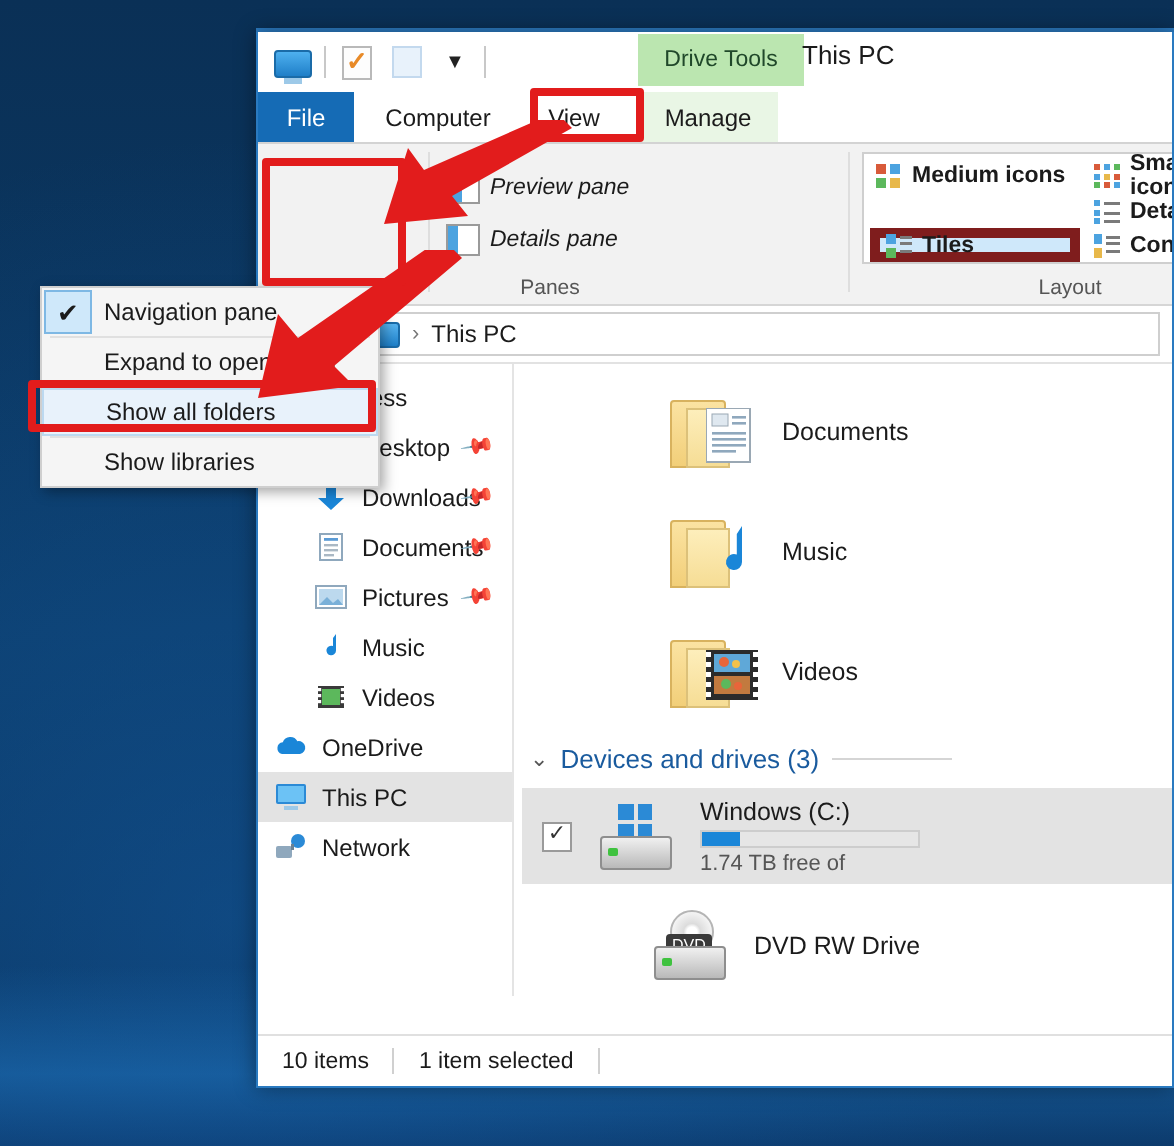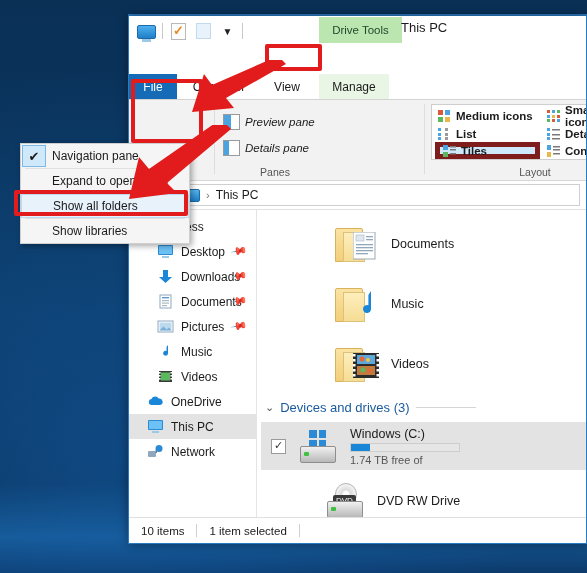--- a/index.html
+++ b/index.html
@@ -34,21 +34,21 @@
   .ic-doc:after{content:"✓";position:absolute;left:1px;top:-1px;font-size:13px;color:#e88a28;font-weight:bold;}
   .ic-folder2{background:#e8f2fb;border:1px solid #c3d9ee;height:14px;width:13px;margin:2px;}
   .ic-caret{font-size:10px;color:#222;line-height:17px;text-align:center;}
 
   
   .ctx-head{position:absolute;left:190px;top:1px;width:83px;height:26px;background:#bbe6b0;
     display:flex;align-items:center;justify-content:center;font-size:11.5px;color:#20482a;}
   .win-title{position:absolute;left:272px;top:4px;font-size:13px;color:#1b1b1b;}
 
   
-  .tabs{height:25px;background:#fff;position:relative;border-bottom:1px solid #d3d3d3;margin-top:28px;}
+  .tabs{height:25px;background:#fff;position:relative;border-bottom:1px solid #d3d3d3;}
   .tab{position:absolute;top:0;height:25px;display:flex;align-items:center;justify-content:center;font-size:12px;color:#1b1b1b;box-sizing:border-box;}
   .tab-file{left:0;width:48px;background:#156bb5;color:#fff;}
   .tab-computer{left:54px;width:72px;}
   .tab-view{left:130px;width:56px;}
   .tab-manage{left:190px;width:70px;background:#e9f6e5;}
   .tabs:after{content:"";position:absolute;left:130px;top:0;width:56px;height:25px;background:#fff;z-index:-1;}
 
   
   .ribbon{position:relative;height:80px;background:#f2f2f2;border-bottom:1px solid #d6d6d6;}
   .rb-group{position:absolute;top:0;height:80px;box-sizing:border-box;}
@@ -78,21 +78,21 @@
   .addrbar{height:28px;background:#fff;display:flex;align-items:center;border-bottom:1px solid #e2e2e2;}
   .nav-btn{width:24px;text-align:center;font-size:14px;color:#8d8d8d;}
   .nav-btn.up{color:#3b3b3b;font-size:15px;}
   .addr-field{flex:1;height:22px;margin-right:6px;border:1px solid #cfcfcf;background:#fff;
     display:flex;align-items:center;gap:6px;padding-left:5px;box-sizing:border-box;font-size:12px;color:#1b1b1b;}
   .addr-pc{width:15px;height:11px;background:linear-gradient(180deg,#57b4f0,#1e80c9);border:1px solid #1a6ba8;border-radius:2px;}
 
   
   .content{position:relative;height:316px;display:flex;}
   .sidebar{width:128px;background:#fff;border-right:1px solid #e4e4e4;padding-top:4px;box-sizing:border-box;position:relative;}
-  .side-item{height:25px;display:flex;align-items:center;font-size:12px;color:#1b1b1b;padding-left:18px;position:relative;box-sizing:border-box;}
+  .side-item{height:25px;display:flex;align-items:center;font-size:12px;color:#1b1b1b;padding-left:8px;position:relative;box-sizing:border-box;}
   .side-item.ind{padding-left:28px;}
   .side-item.sel{background:#e3e3e3;}
   .si-ico{width:17px;height:15px;margin-right:7px;flex:none;position:relative;}
   .pin{position:absolute;right:10px;color:#8e8e8e;font-size:11px;transform:rotate(35deg);}
 
   .files{flex:1;background:#fff;position:relative;padding-top:6px;box-sizing:border-box;}
   .tile{position:absolute;display:flex;align-items:center;gap:12px;}
   .folder{width:44px;height:36px;position:relative;flex:none;}
   .folder .back{position:absolute;left:0;top:2px;width:26px;height:32px;background:linear-gradient(180deg,#fbe3a2,#f2cf79);border:1px solid #d8b25e;border-radius:2px 2px 0 0;}
   .folder .front{position:absolute;left:8px;top:6px;width:20px;height:28px;background:linear-gradient(180deg,#fdeebb,#f6dd95);border:1px solid #dcc17a;}
@@ -209,33 +209,20 @@
                 <rect x="10" y="0" width="3" height="3" fill="#5cb85c"></rect>
                 <rect x="0" y="5" width="3" height="3" fill="#4ca3e0"></rect>
                 <rect x="5" y="5" width="3" height="3" fill="#e8b84a"></rect>
                 <rect x="10" y="5" width="3" height="3" fill="#d85a3a"></rect>
                 <rect x="0" y="9" width="3" height="3" fill="#5cb85c"></rect>
                 <rect x="5" y="9" width="3" height="3" fill="#d85a3a"></rect>
                 <rect x="10" y="9" width="3" height="3" fill="#4ca3e0"></rect>
               </svg>
           </span>
           <span>Small icons</span>
-        </div>
-        <div class="lay-item" style="left:3px;top:20px;width:105px;">
-          <span class="li-ico">
-            <svg width="13" height="12" viewBox="0 0 13 12">
-                <rect x="0" y="0" width="3" height="3" fill="#4ca3e0"></rect>
-                <rect x="0" y="5" width="3" height="3" fill="#4ca3e0"></rect>
-                <rect x="0" y="9" width="3" height="3" fill="#4ca3e0"></rect>
-                <rect x="7" y="0" width="3" height="3" fill="#9a9a9a"></rect>
-                <rect x="7" y="5" width="3" height="3" fill="#9a9a9a"></rect>
-                <rect x="7" y="9" width="3" height="3" fill="#9a9a9a"></rect>
-              </svg>
-          </span>
-          <span>List</span>
         </div>
         <div class="lay-item" style="left:112px;top:20px;width:80px;">
           <span class="li-ico">
             <svg width="13" height="12" viewBox="0 0 13 12">
                 <rect x="0" y="0" width="3" height="3" fill="#4ca3e0"></rect>
                 <rect x="0" y="5" width="3" height="3" fill="#4ca3e0"></rect>
                 <rect x="0" y="9" width="3" height="3" fill="#4ca3e0"></rect>
                 <rect x="5" y="1" width="8" height="1.5" fill="#7a7a7a"></rect>
                 <rect x="5" y="6" width="8" height="1.5" fill="#7a7a7a"></rect>
                 <rect x="5" y="10" width="8" height="1.5" fill="#7a7a7a"></rect>

